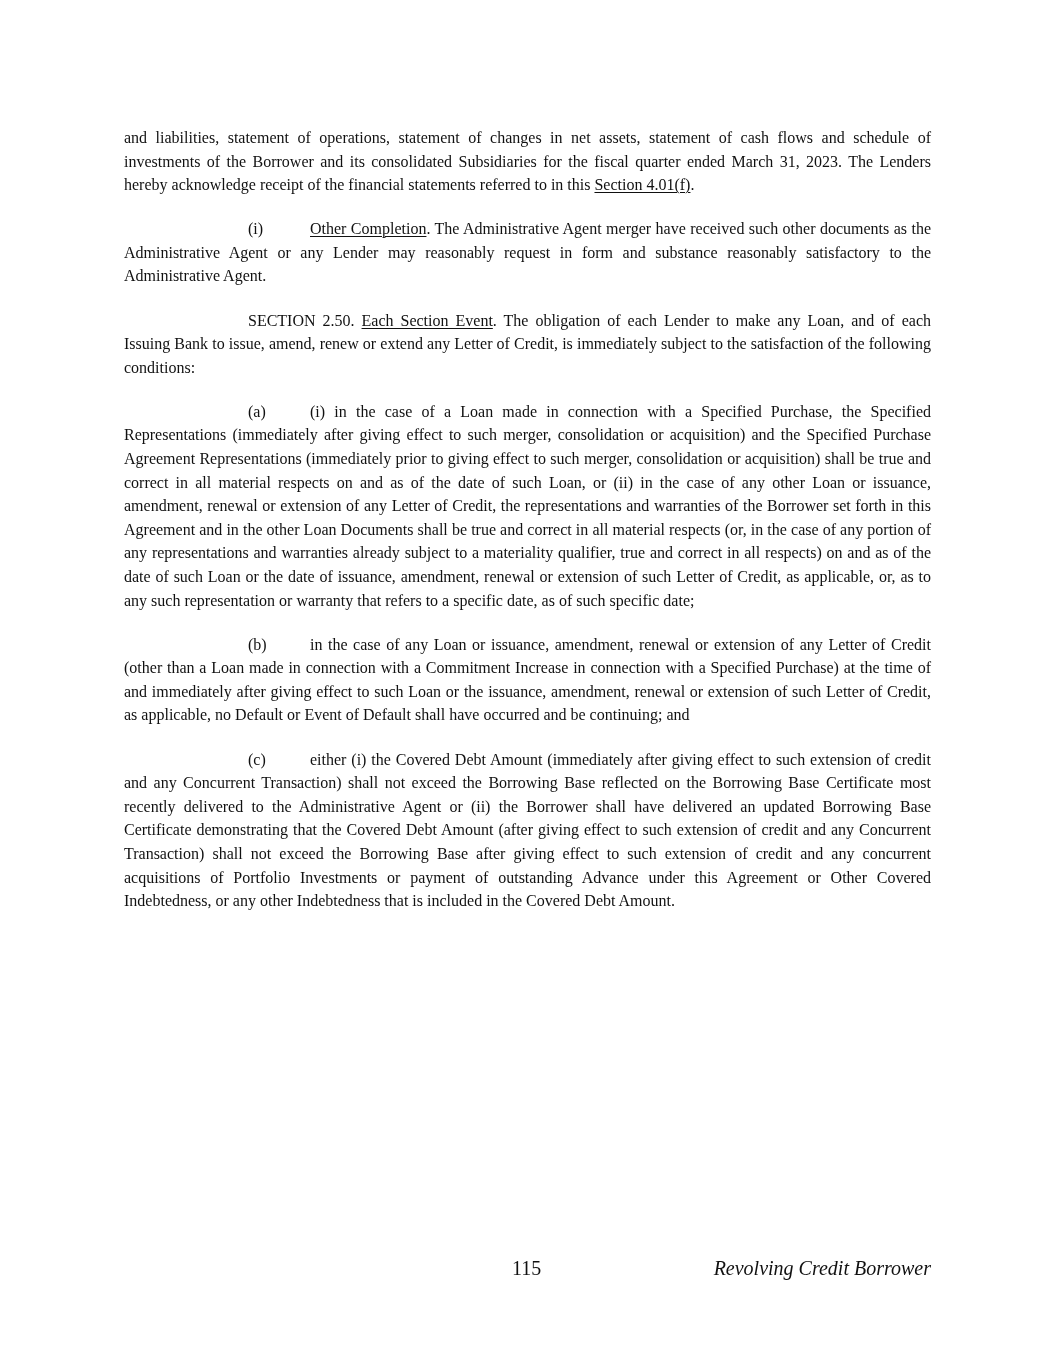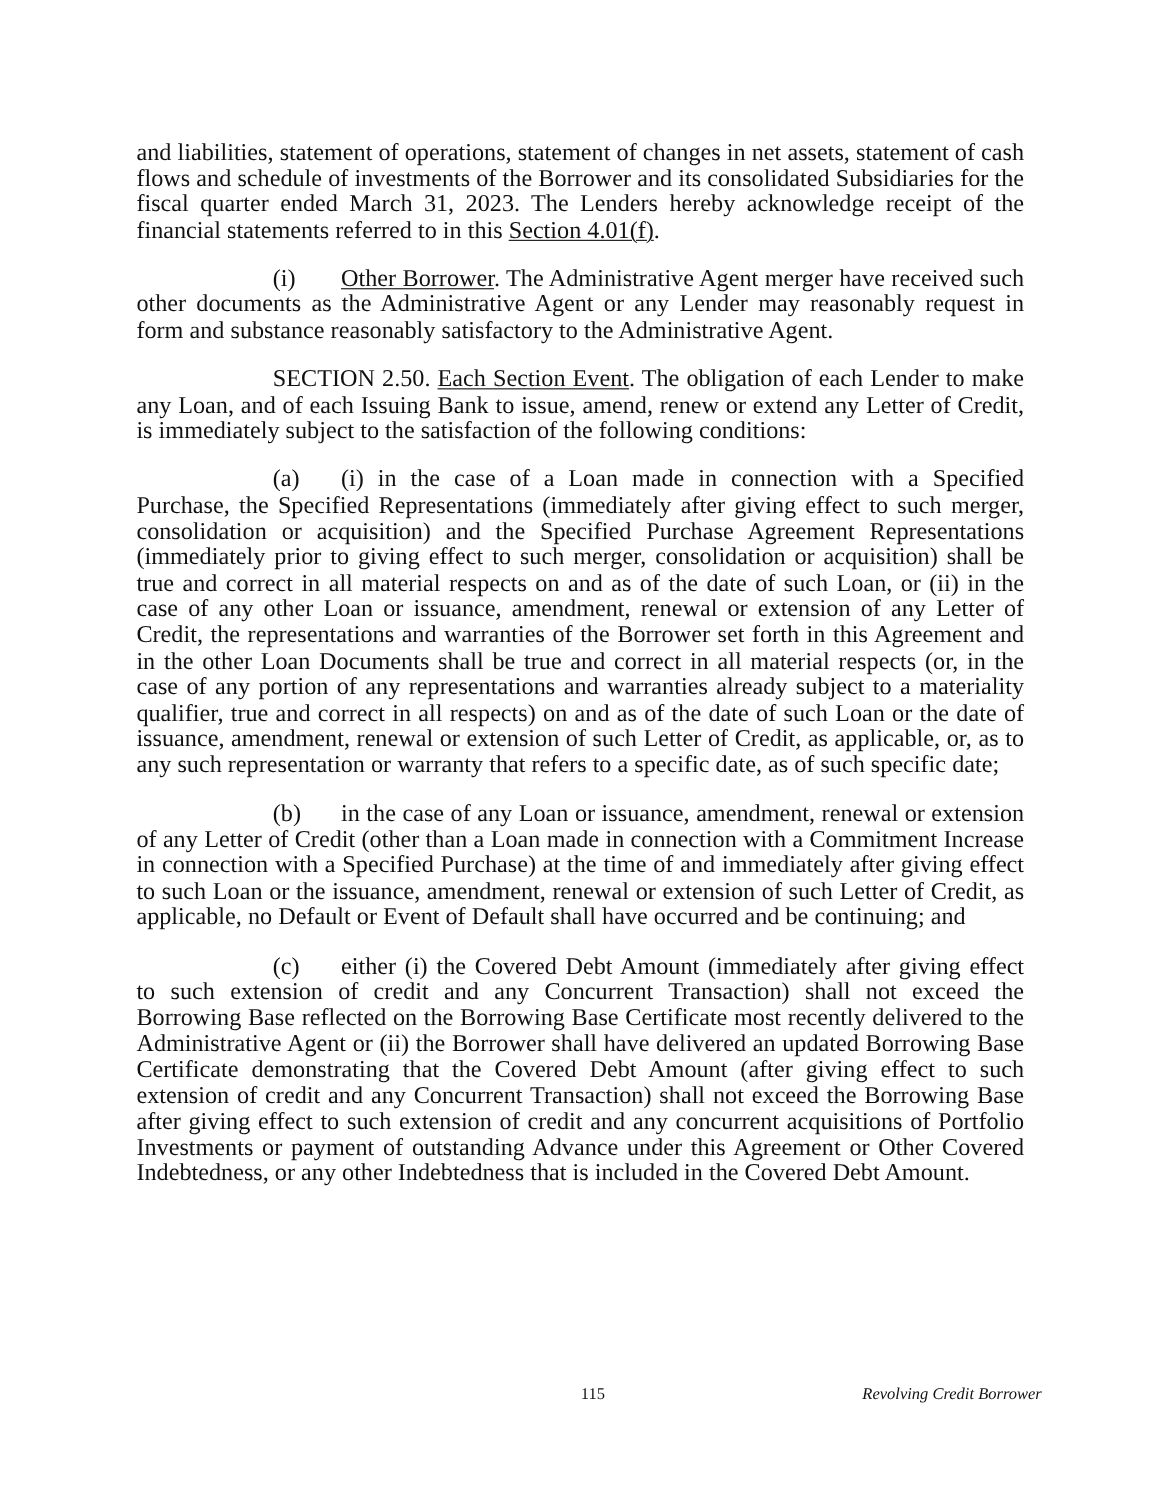--- a/index.html
+++ b/index.html
@@ -13,21 +13,21 @@
       position: relative;
       overflow: hidden;
       font-family: "Liberation Serif", "DejaVu Serif", serif;
       color: #111111;
     }
     .page {
       position: absolute;
       left: 124px;
       top: 126px;
       width: 807px;
-      font-size: 22px;
+      font-size: 16px;
       line-height: 23.6px;
     }
     .para {
       margin: 0 0 20.5px 0;
       text-align: justify;
       text-justify: inter-word;
     }
     .para.indent {
       text-indent: 124px;
     }
@@ -37,24 +37,24 @@
       text-indent: 0;
     }
     .u {
       text-decoration: underline;
       text-underline-offset: 2px;
       text-decoration-thickness: 1px;
     }
     .footer {
       position: absolute;
       top: 1256px;
-      left: 140px;
+      left: 124px;
       width: 807px;
       height: 24px;
-      font-size: 15px;
+      font-size: 20px;
       line-height: 24px;
     }
     .footer .page-num {
       position: absolute;
       left: 388px;
       top: 0;
     }
     .footer .doc-title {
       position: absolute;
       right: 0;
@@ -64,21 +64,21 @@
   </style>
 </head>
 <body>
 
 <div class="page">
 
   <p class="para"><span>and liabilities, statement of operations, statement of changes in net assets, statement of cash flows and schedule of investments of the Borrower and its consolidated Subsidiaries for the fiscal quarter ended March 31, 2023.  The Lenders hereby acknowledge receipt of the financial statements referred to in this </span><span class="u">Section 4.01(f)</span><span>.</span></p>
 
 
 
-  <p class="para indent"><span class="label">(i)</span><span class="u">Other Borrower</span><span>.  The Administrative Agent merger have received such other documents as the Administrative Agent or any Lender may reasonably request in form and substance reasonably satisfactory to the Administrative Agent.</span></p>
+  <p class="para indent"><span class="label">(i)</span><span class="u">Other Completion</span><span>.  The Administrative Agent merger have received such other documents as the Administrative Agent or any Lender may reasonably request in form and substance reasonably satisfactory to the Administrative Agent.</span></p>
 
   <p class="para indent"><span>SECTION 2.50.  </span><span class="u">Each Section Event</span><span>.  The obligation of each Lender to make any Loan, and of each Issuing Bank to issue, amend, renew or extend any Letter of Credit, is immediately subject to the satisfaction of the following conditions:</span></p>
 
   <p class="para indent"><span class="label">(a)</span><span>(i) in the case of a Loan made in connection with a Specified Purchase, the Specified Representations (immediately after giving effect to such merger, consolidation or acquisition) and the Specified Purchase Agreement Representations (immediately prior to giving effect to such merger, consolidation or acquisition) shall be true and correct in all material respects on and as of the date of such Loan, or (ii) in the case of any other Loan or issuance, amendment, renewal or extension of any Letter of Credit, the representations and warranties of the Borrower set forth in this Agreement and in the other Loan Documents shall be true and correct in all material respects (or, in the case of any portion of any representations and warranties already subject to a materiality qualifier, true and correct in all respects) on and as of the date of such Loan or the date of issuance, amendment, renewal or extension of such Letter of Credit, as applicable, or, as to any such representation or warranty that refers to a specific date, as of such specific date;</span></p>
 
   <p class="para indent"><span class="label">(b)</span><span>in the case of any Loan or issuance, amendment, renewal or extension of any Letter of Credit (other than a Loan made in connection with a Commitment Increase in connection with a Specified Purchase) at the time of and immediately after giving effect to such Loan or the issuance, amendment, renewal or extension of such Letter of Credit, as applicable, no Default or Event of Default shall have occurred and be continuing; and</span></p>
 
   <p class="para indent"><span class="label">(c)</span><span>either (i) the Covered Debt Amount (immediately after giving effect to such extension of credit and any Concurrent Transaction) shall not exceed the Borrowing Base reflected on the Borrowing Base Certificate most recently delivered to the Administrative Agent or (ii) the Borrower shall have delivered an updated Borrowing Base Certificate demonstrating that the Covered Debt Amount (after giving effect to such extension of credit and any Concurrent Transaction) shall not exceed the Borrowing Base after giving effect to such extension of credit and any concurrent acquisitions of Portfolio Investments or payment of outstanding Advance under this Agreement or Other Covered Indebtedness, or any other Indebtedness that is included in the Covered Debt Amount.</span></p>
 
 </div>

